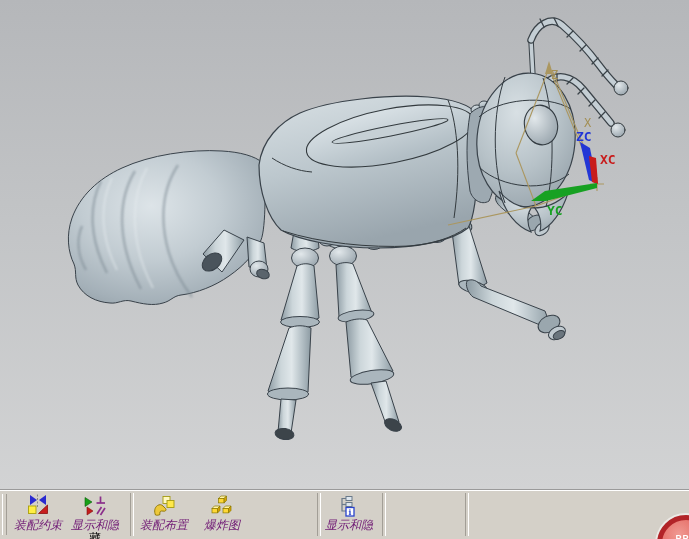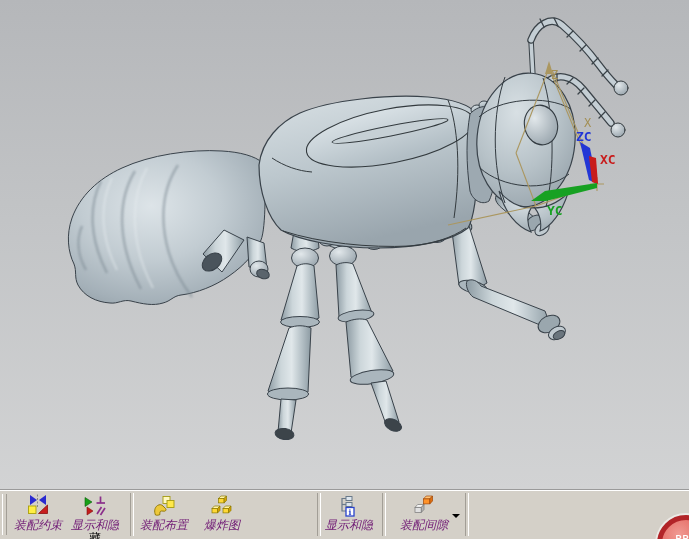--- a/index.html
+++ b/index.html
@@ -296,36 +296,20 @@
         <rect x="9" y="2.5" width="6" height="4" fill="#dde6ee" stroke="#6a7a8a" stroke-width="1"></rect>
         <rect x="9" y="8.5" width="6" height="4" fill="#dde6ee" stroke="#6a7a8a" stroke-width="1"></rect>
         <rect x="9" y="13.5" width="8" height="8.5" fill="#ffffff" stroke="#2a44cc" stroke-width="1.3"></rect>
         <text x="13" y="20.5" text-anchor="middle" fill="#2a44cc" font-family="DejaVu Serif,serif" font-size="7.5" font-weight="bold">i</text>
       </svg>
       <div class="tb-label">显示和隐</div>
     </div>
 
     <div class="tb-sep" style="left:382px"></div>
 
-    <div class="tb-btn" style="left:388px;width:72px">
-      <svg class="tb-icon" width="24" height="24" viewBox="0 0 24 24">
-        <g stroke="#777777" stroke-width="0.7">
-          <polygon points="3,13.4 5.7,10.5 12,10.5 9.3,13.4" fill="#f5f5f5"></polygon>
-          <rect x="3" y="13.4" width="6.3" height="5" fill="#e0e0e0"></rect>
-          <polygon points="9.3,13.4 12,10.5 12,15.5 9.3,18.4" fill="#b5b5b5"></polygon>
-        </g>
-        <g stroke="#a04808" stroke-width="0.7">
-          <polygon points="11.5,4.9 14.2,2 20.5,2 17.8,4.9" fill="#ffc478"></polygon>
-          <rect x="11.5" y="4.9" width="6.3" height="5" fill="#ff9228"></rect>
-          <polygon points="17.8,4.9 20.5,2 20.5,7 17.8,9.9" fill="#e07010"></polygon>
-        </g>
-      </svg>
-      <div class="tb-label">装配间隙</div>
-      <div class="dd-arrow"></div>
-    </div>
 
     <div class="tb-sep" style="left:465px"></div>
   </div>
 
   <div class="badge">
     <span>PPA</span>
   </div>
 
 </div>
 

